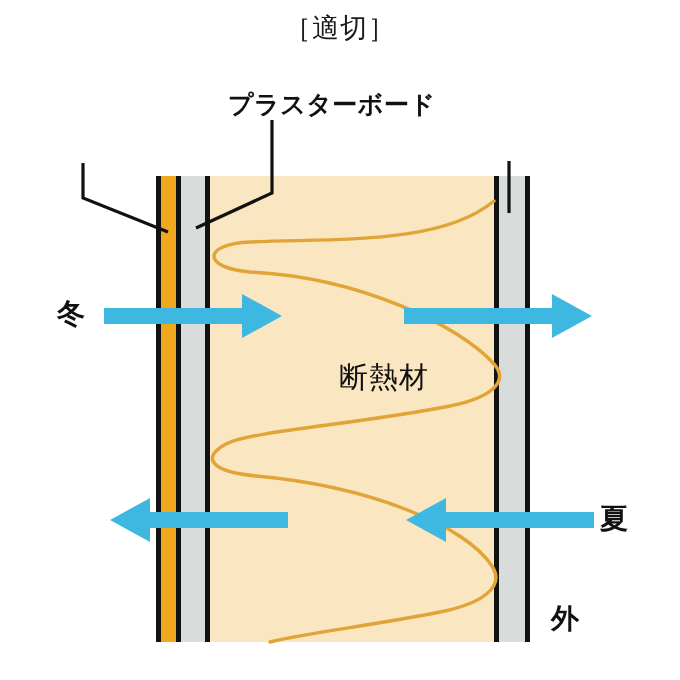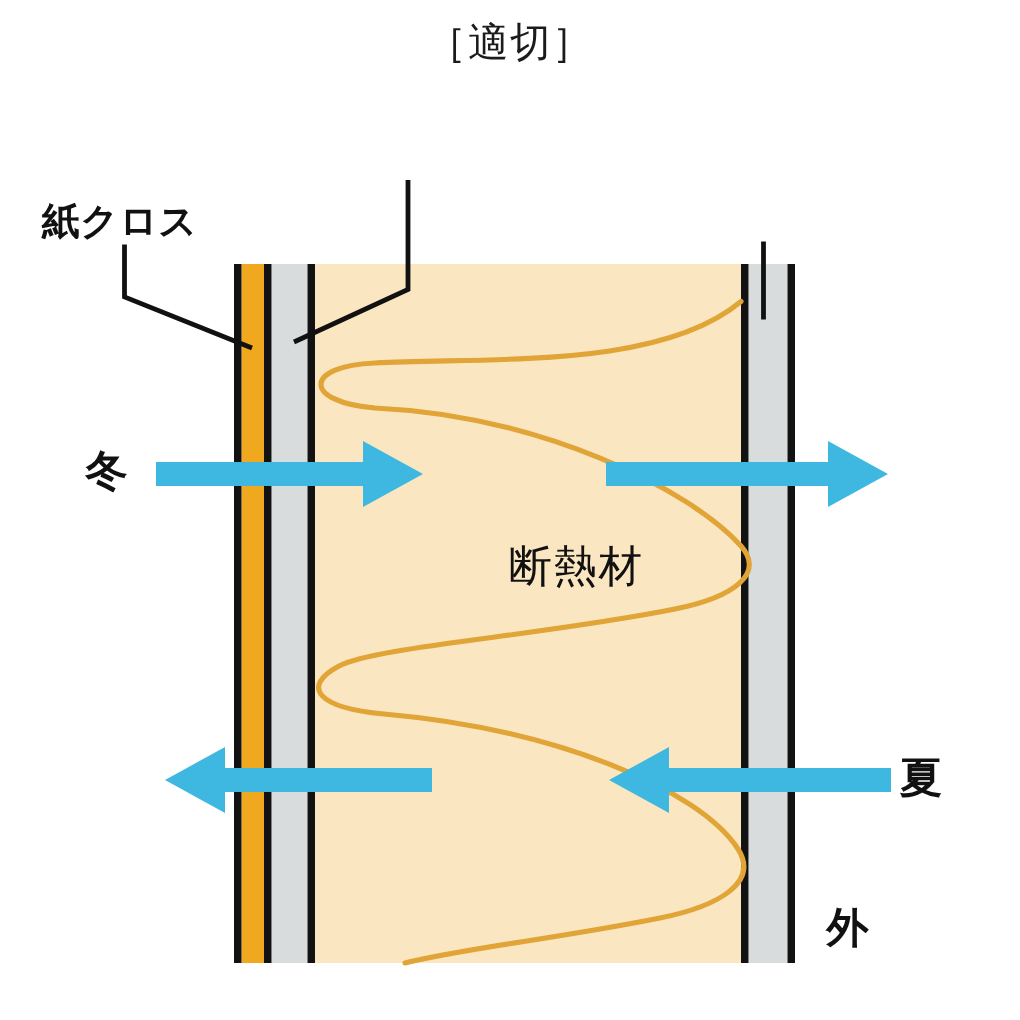--- a/index.html
+++ b/index.html
@@ -183,21 +183,21 @@
 
   <svg class="leaders" viewBox="0 0 680 680">
 
     <path d="M83,163 L83,198 L168,232" fill="none" stroke="#111111" stroke-width="3.2" stroke-linejoin="miter"></path>
 
     <path d="M272,120 L272,193 L196,228" fill="none" stroke="#111111" stroke-width="3.2" stroke-linejoin="miter"></path>
 
     <path d="M509,161 L509,213" fill="none" stroke="#111111" stroke-width="3.2"></path>
   </svg>
 
-  <div class="lbl lbl-cloth">紙クロス</div>
+  <div class="lbl lbl-board">プラスターボード</div>
 
   <div class="center-lbl">断熱材</div>
 
   <svg class="arrow-svg arw-winter-l" viewBox="0 0 180 48">
     <path d="M0,16 L138,16 L138,2 L178,24 L138,46 L138,32 L0,32 Z" fill="#3EB8E0"></path>
     <rect x="0" y="16" width="12" height="16" rx="7" fill="#3EB8E0"></rect>
   </svg>
   <svg class="arrow-svg arw-winter-r" viewBox="0 0 190 48">
     <path d="M0,16 L148,16 L148,2 L188,24 L148,46 L148,32 L0,32 Z" fill="#3EB8E0"></path>
     <rect x="0" y="16" width="12" height="16" rx="7" fill="#3EB8E0"></rect>

